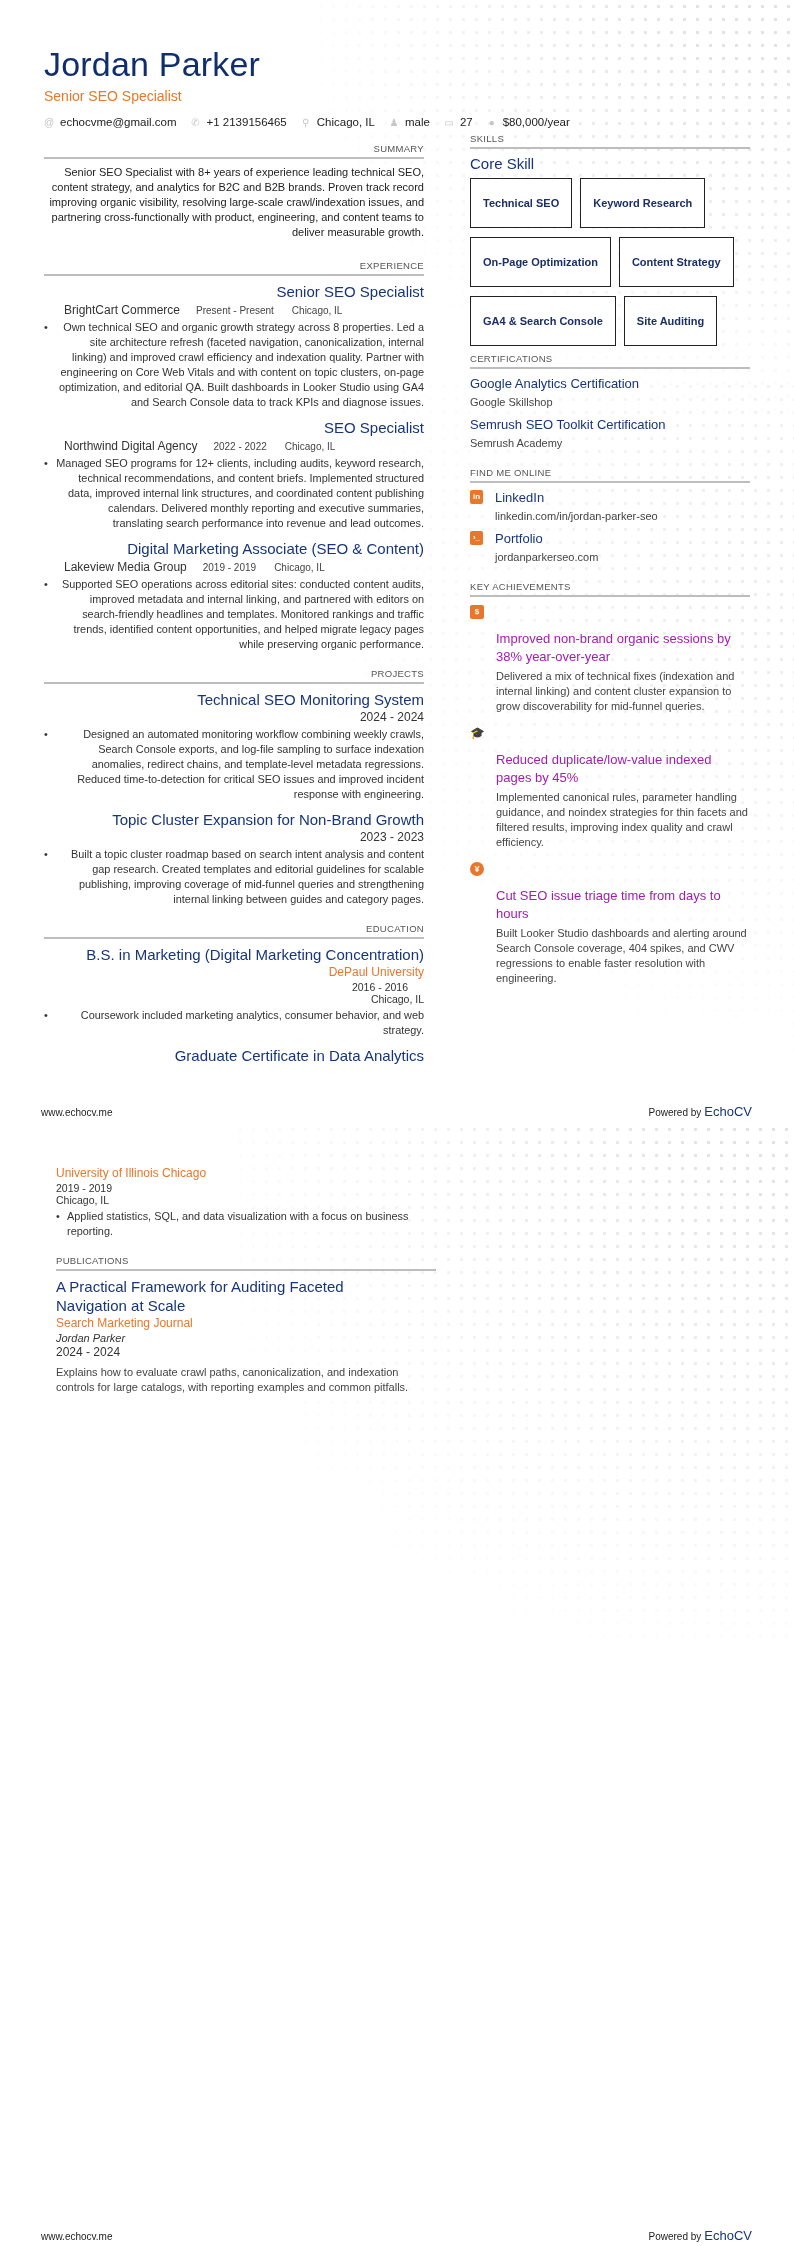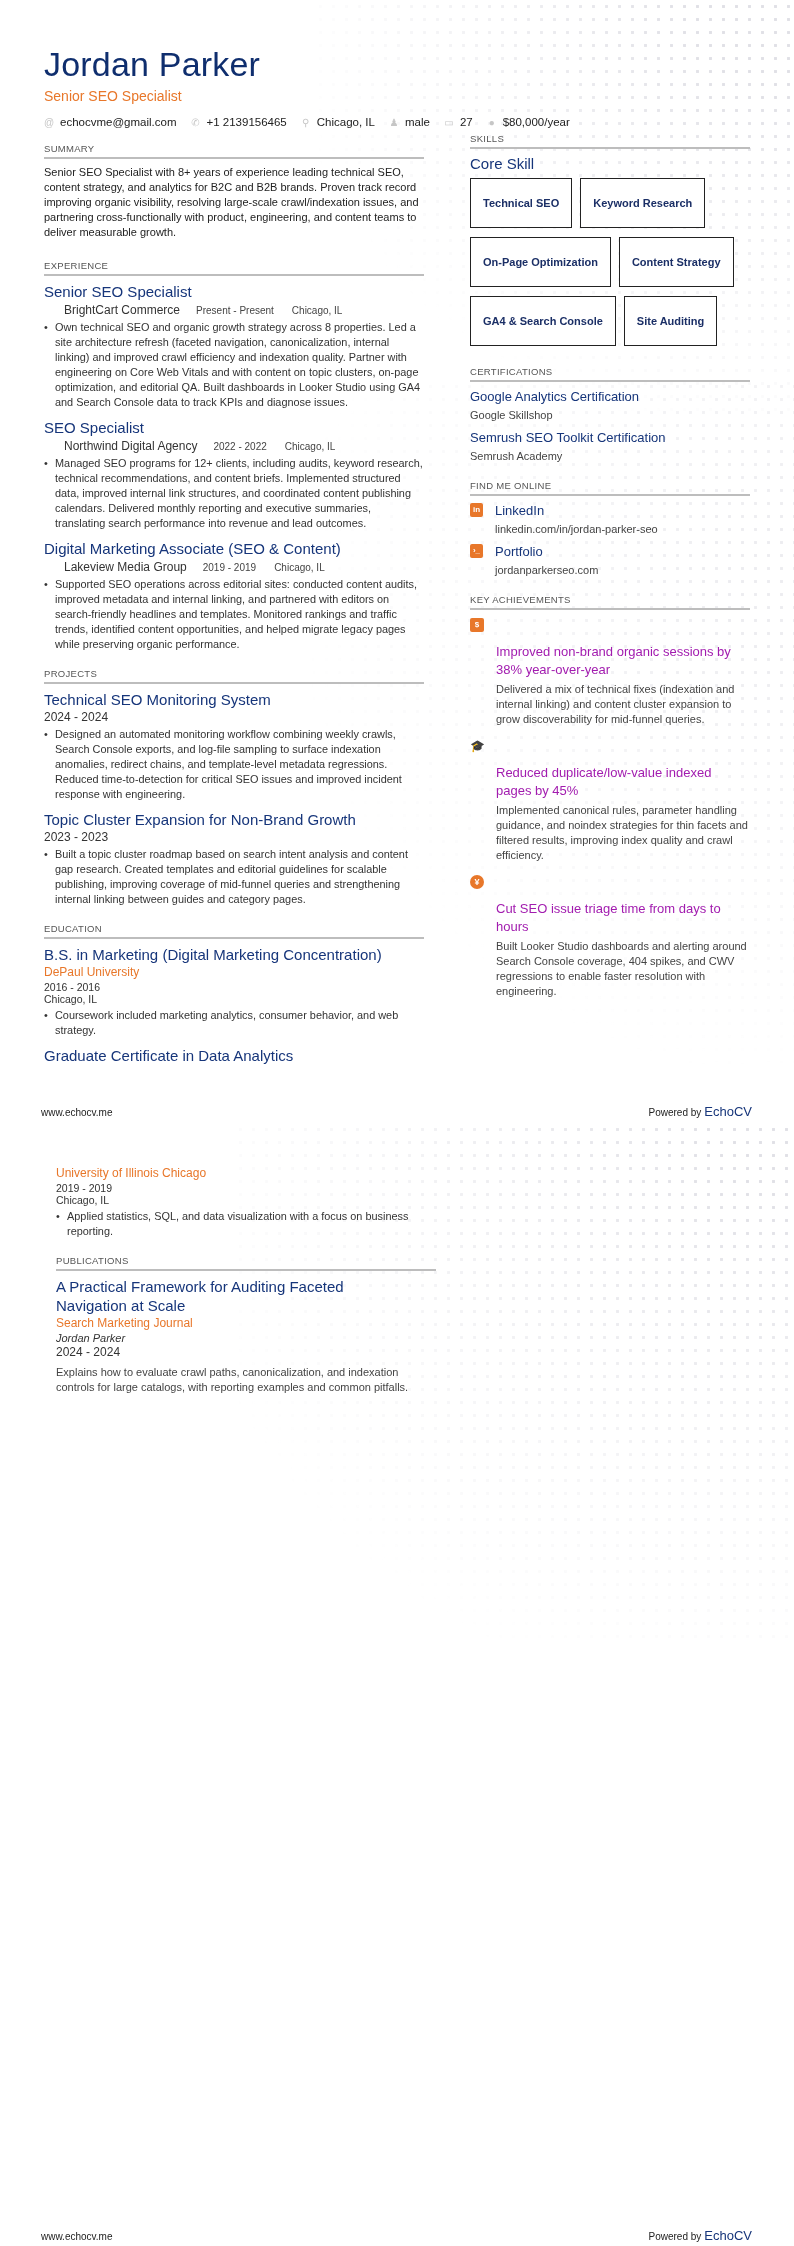--- a/index.html
+++ b/index.html
@@ -98,21 +98,21 @@
         <span class="ic">▭</span>
         <span>27</span>
       </div>
       <div class="contact">
         <span class="ic">●</span>
         <span>$80,000/year</span>
       </div>
     </div>
   </div>
 
-  <div class="left" style="top:143px;">
+  <div class="left" style="top:143px;text-align:right;">
     <div>
       <div class="sec-h">SUMMARY</div>
       <div class="summary">Senior SEO Specialist with 8+ years of experience leading technical SEO, content strategy, and analytics for B2C and B2B brands. Proven track record improving organic visibility, resolving large-scale crawl/indexation issues, and partnering cross-functionally with product, engineering, and content teams to deliver measurable growth.</div>
     </div>
 
     <div style="margin-top:20px;">
       <div class="sec-h">EXPERIENCE</div>
       <div class="entry">
         <div class="job-title">Senior SEO Specialist</div>
         <div class="job-meta">
@@ -192,21 +192,21 @@
       <div class="chips">
         <span class="chip">Technical SEO</span>
         <span class="chip">Keyword Research</span>
         <span class="chip">On-Page Optimization</span>
         <span class="chip">Content Strategy</span>
         <span class="chip">GA4 &amp; Search Console</span>
         <span class="chip">Site Auditing</span>
       </div>
     </div>
 
-    <div style="margin-top:20px;">
+    <div style="margin-top:7px;">
       <div class="sec-h">CERTIFICATIONS</div>
       <div class="cert-name">Google Analytics Certification</div>
       <div class="cert-org">Google Skillshop</div>
       <div class="cert-name">Semrush SEO Toolkit Certification</div>
       <div class="cert-org">Semrush Academy</div>
     </div>
 
     <div style="margin-top:18px;">
       <div class="sec-h">FIND ME ONLINE</div>
       <div class="link-row">

